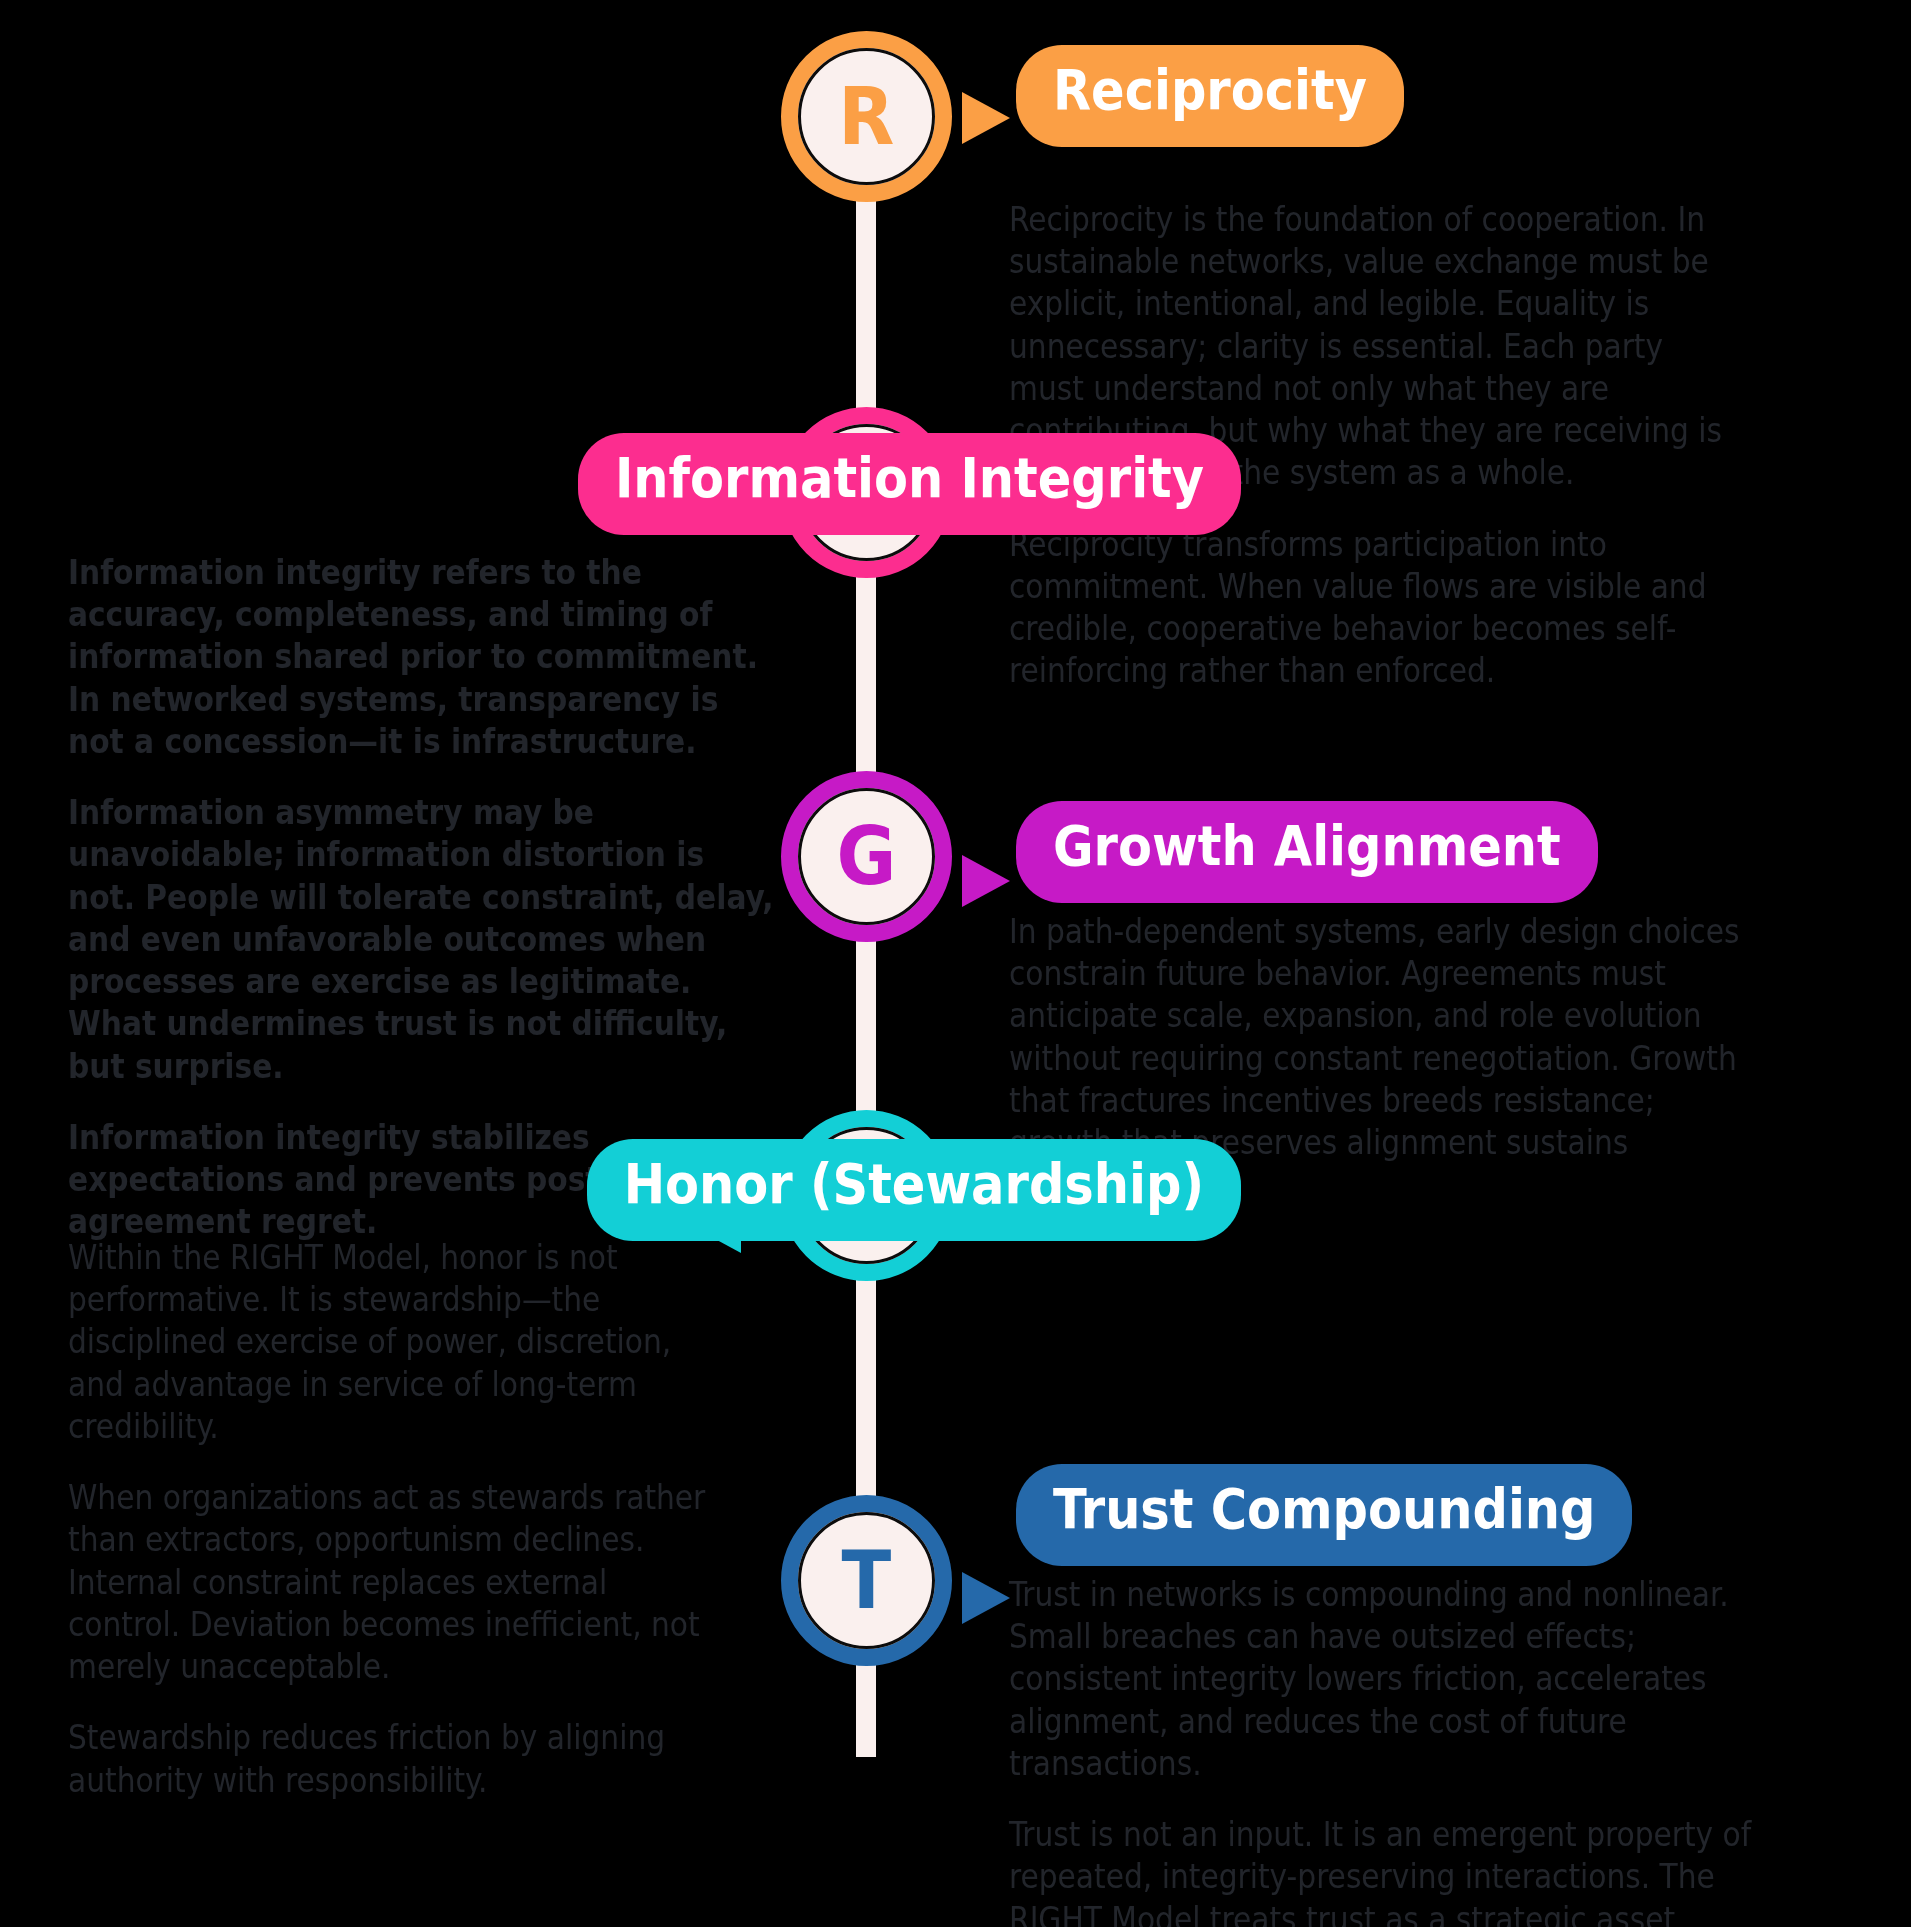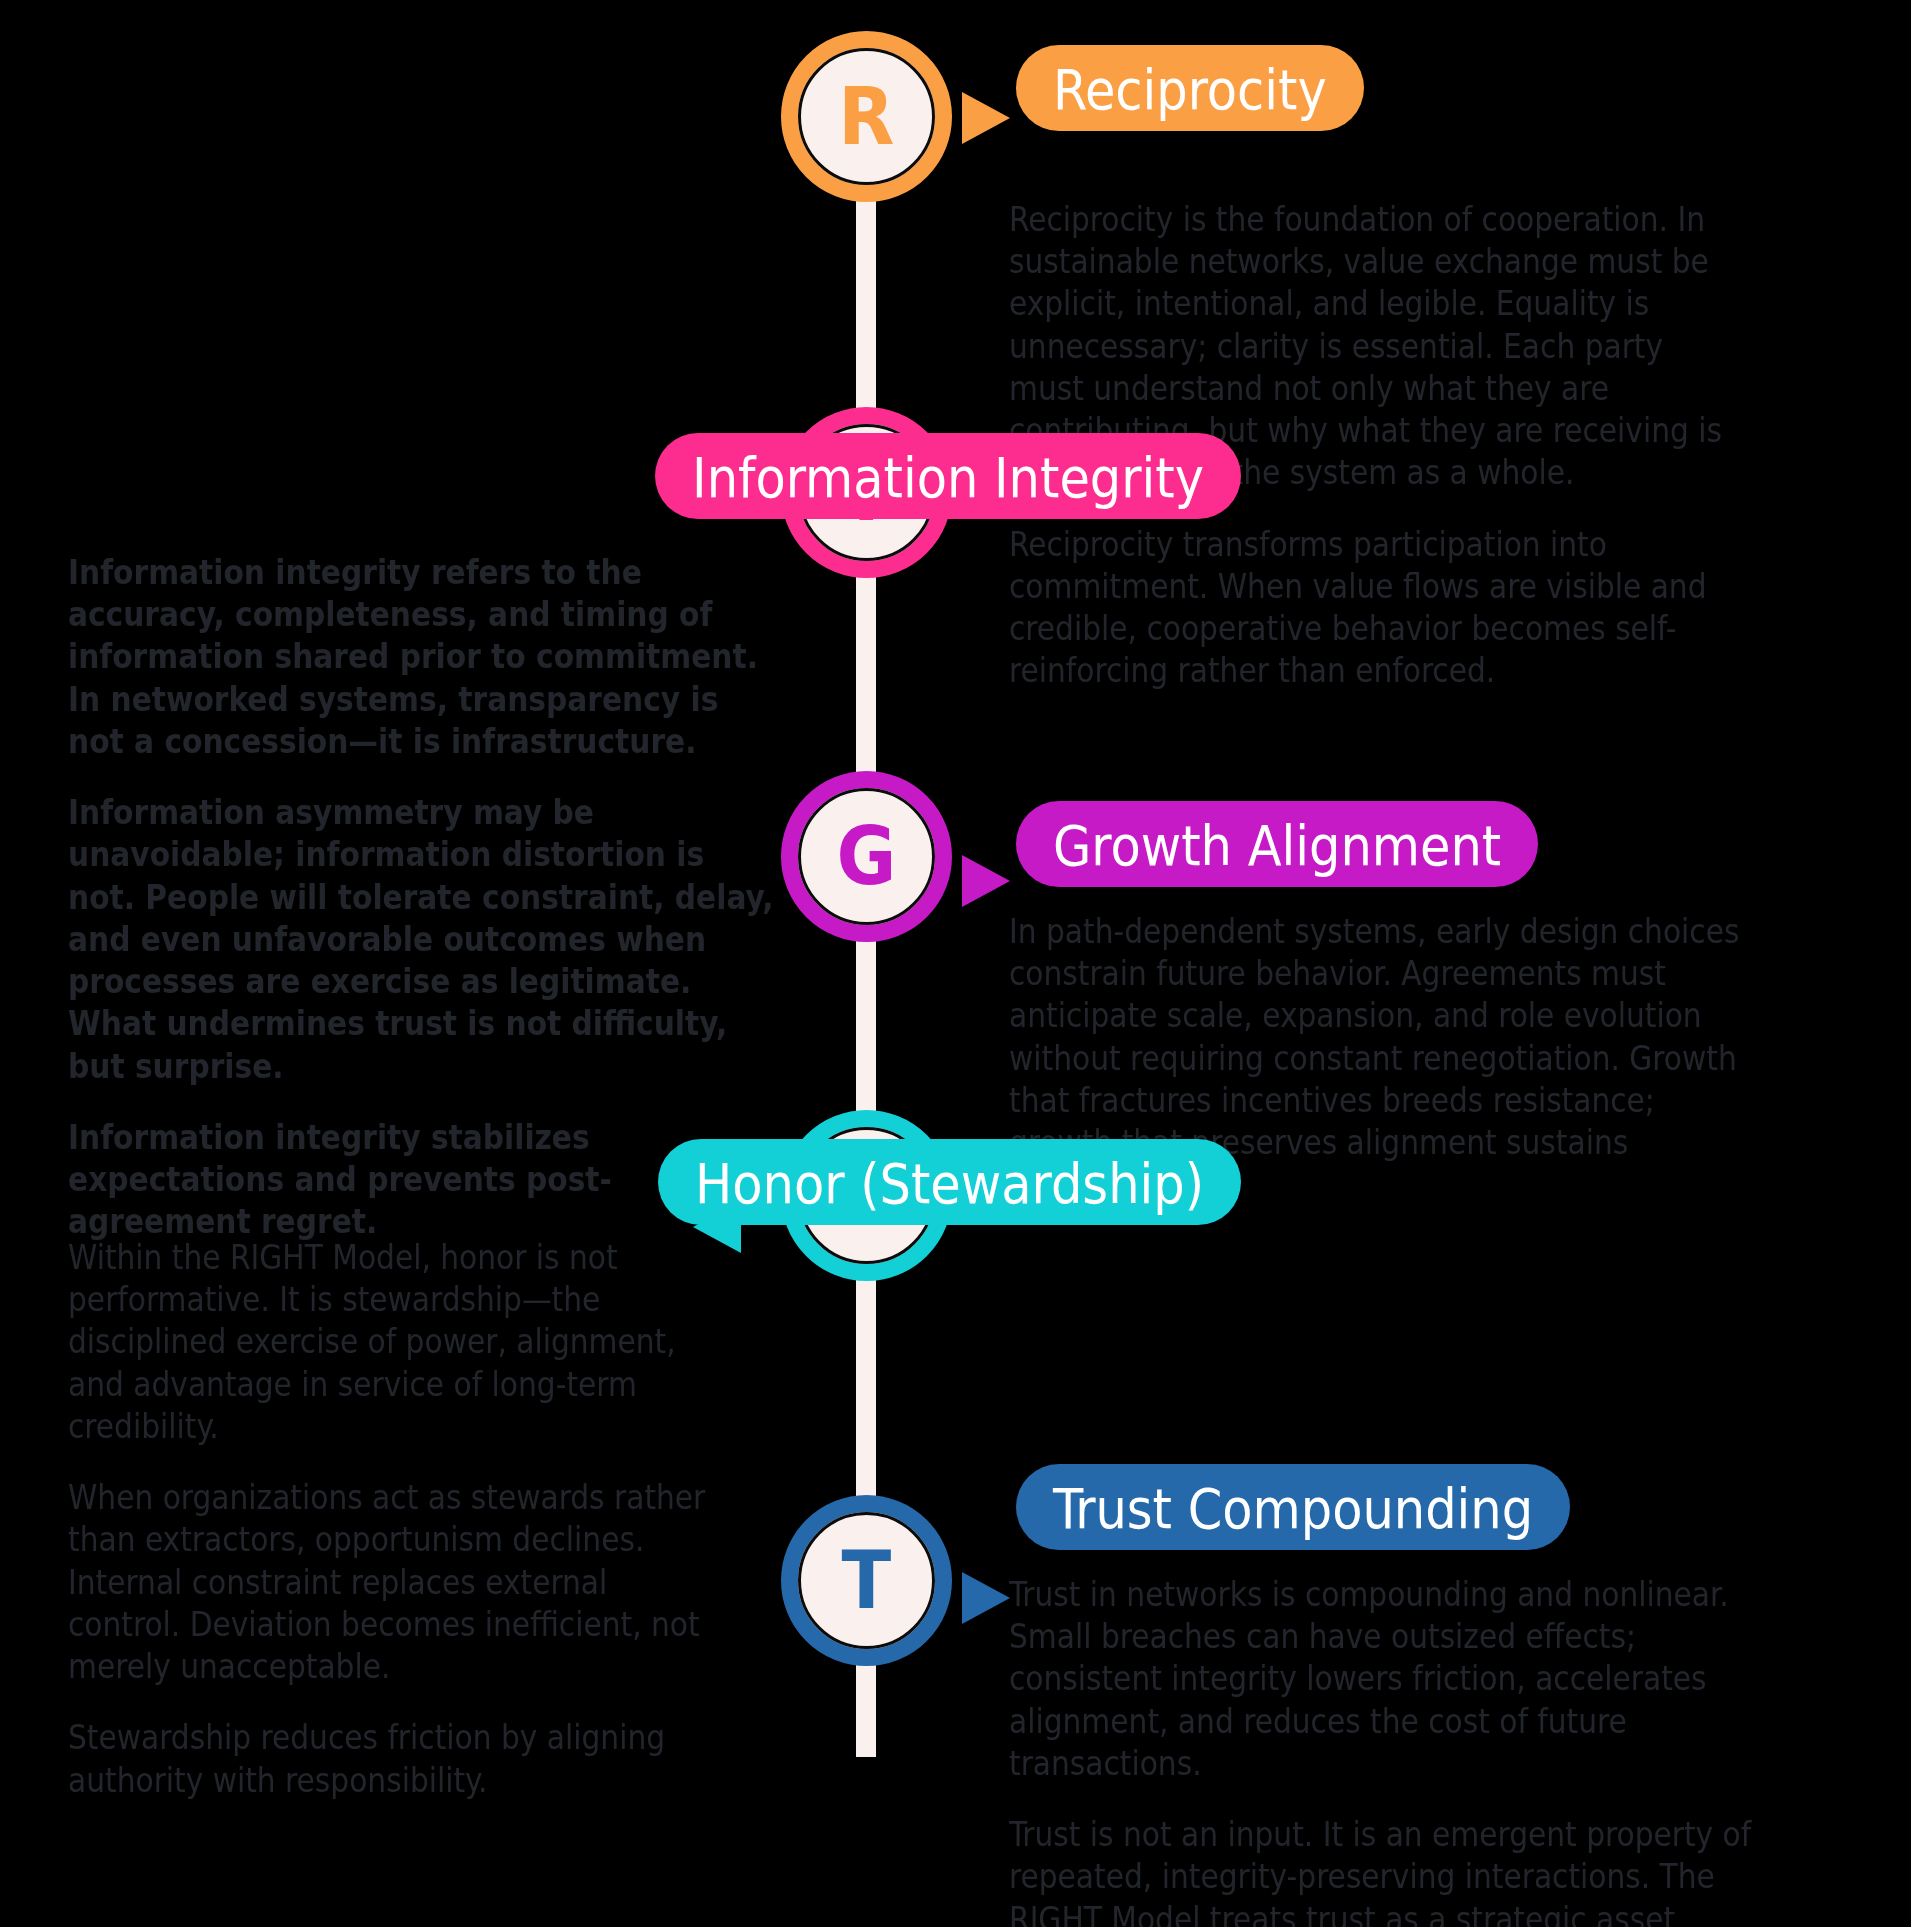--- a/index.html
+++ b/index.html
@@ -53,27 +53,27 @@
     left: 0; top: 0; right: 0; bottom: 0;
     border-radius: 50%;
     border: 3.1px solid #0c0c0c;
     pointer-events: none;
   }
 
   
   .pill {
     position: absolute;
     border-radius: 46px;
-    padding: 17px 37px 11px 37px;
+    padding: 17px 37px 27px 37px;
     z-index: 4;
     white-space: nowrap;
     color: #ffffff;
     font-size: 55px;
     line-height: 1.05;
-    font-weight: 400;
+    font-weight: 700;
   }
 
   
   .arrow {
     position: absolute;
     width: 0;
     height: 0;
     z-index: 2;
   }
   .arrow-right {
@@ -150,21 +150,21 @@
       </div>
       <div class="body-block" style="top: 552px; left: 68px; width: 709px; color: rgb(34, 37, 43); font-weight: bold;">
         <p>Information integrity refers to the accuracy, completeness, and timing of information shared prior to commitment. In networked systems, transparency is not a concession—it is infrastructure.</p>
         <p>Information asymmetry may be unavoidable; information distortion is not. People will tolerate constraint, delay, and even unfavorable outcomes when processes are exercise as legitimate. What undermines trust is not difficulty, but surprise.</p>
         <p>Information integrity stabilizes expectations and prevents post-agreement regret.</p>
       </div>
       <div class="body-block" style="top: 911px; left: 1009px; width: 740px; color: rgb(34, 37, 43);">
         <p>In path-dependent systems, early design choices constrain future behavior. Agreements must anticipate scale, expansion, and role evolution without requiring constant renegotiation. Growth that fractures incentives breeds resistance; growth that preserves alignment sustains momentum.</p>
       </div>
       <div class="body-block" style="top: 1237px; left: 68px; width: 659px; color: rgb(34, 37, 43);">
-        <p>Within the RIGHT Model, honor is not performative. It is stewardship—the disciplined exercise of power, alignment, and advantage in service of long-term credibility.</p>
+        <p>Within the RIGHT Model, honor is not performative. It is stewardship—the disciplined exercise of power, discretion, and advantage in service of long-term credibility.</p>
         <p>When organizations act as stewards rather than extractors, opportunism declines. Internal constraint replaces external control. Deviation becomes inefficient, not merely unacceptable.</p>
         <p>Stewardship reduces friction by aligning authority with responsibility.</p>
       </div>
       <div class="body-block" style="top: 1574px; left: 1009px; width: 744px; color: rgb(34, 37, 43);">
         <p>Trust in networks is compounding and nonlinear. Small breaches can have outsized effects; consistent integrity lowers friction, accelerates alignment, and reduces the cost of future transactions.</p>
         <p>Trust is not an input. It is an emergent property of repeated, integrity-preserving interactions. The RIGHT Model treats trust as a strategic asset produced through design—not goodwill.</p>
       </div>
     </div>
 
 </div>

